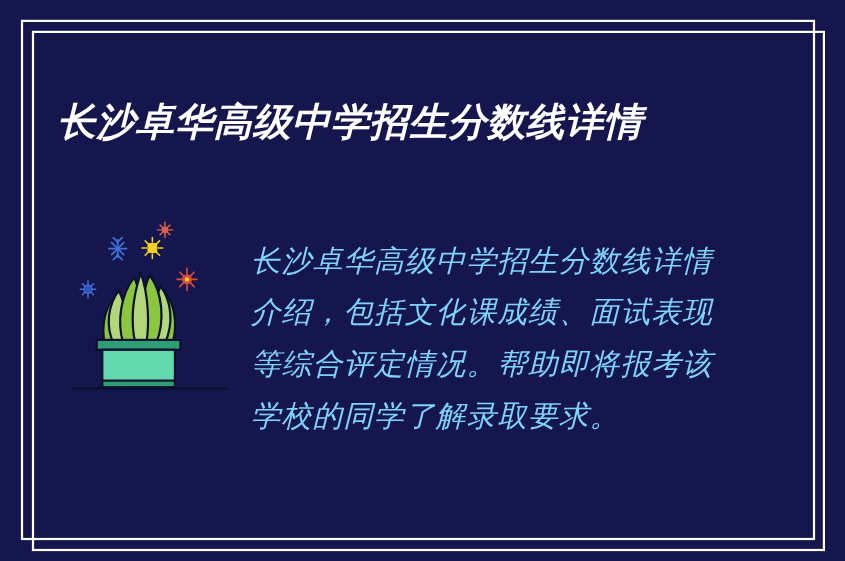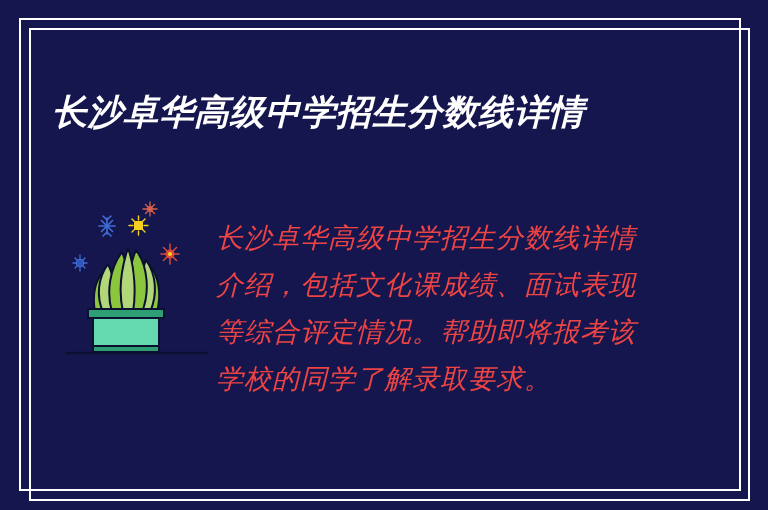--- a/index.html
+++ b/index.html
@@ -54,24 +54,24 @@
     font-style: italic;
     line-height: 53px;
     letter-spacing: 0.5px;
     font-family: "Liberation Sans", "DejaVu Sans", sans-serif;
     white-space: normal;
     margin-top: 23px;
   }
 
   .body-text {
     position: absolute;
-    left: 216px;
+    left: 228px;
     top: 214px;
     width: 420px;
-    color: #ef4444;
+    color: #7dd3fc;
     font-size: 27px;
     line-height: 47px;
     letter-spacing: 1px;
     font-family: "DejaVu Serif", "Liberation Serif", serif;
     font-style: italic;
     text-align: justify;
   }
 
   
   .illustration {

